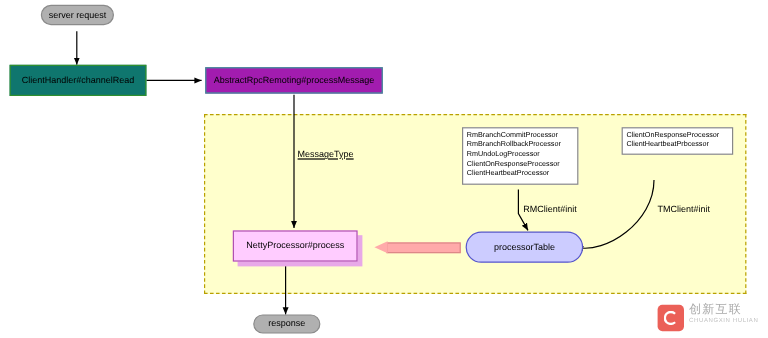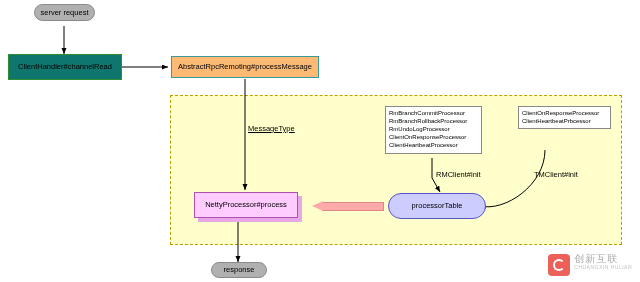--- a/index.html
+++ b/index.html
@@ -37,21 +37,21 @@
     border: 1px solid #8a8a8a;
     border-radius: 9px;
     color: #000;
     font-size: 7.5px;
   }
   .box-green {
     background: #0f766e;
     border: 1px solid #2f8f2f;
   }
   .box-cyan {
-    background: #fdba74;
+    background: #a21caf;
     border: 1px solid #3a9a9a;
   }
   .box-pink {
     background: #ffccff;
     border: 1px solid #b050b0;
   }
   .box-blue {
     background: #ccccff;
     border: 1px solid #5555cc;
     border-radius: 14px;
@@ -178,21 +178,21 @@
 RmBranchRollbackProcessor
 RmUndoLogProcessor
 ClientOnResponseProcessor
 ClientHeartbeatProcessor</pre>
 
   <pre class="node box-white" style="left:518px; top:106px; width:93px; height:23px; margin:0; font-family:'Liberation Sans',sans-serif;">ClientOnResponseProcessor
 ClientHeartbeatPrbcessor</pre>
 
   <div class="edge-label" style="left:248px; top:124px;text-decoration:underline;">MessageType</div>
   <div class="edge-label" style="left:436px; top:170px;">RMClient#init</div>
-  <div class="edge-label" style="left:534px; top:170px;">TMClient#init</div>
+  <div class="edge-label" style="left:548px; top:170px;">TMClient#init</div>
 
   <div class="watermark">
     <div class="wm-logo"></div>
     <div class="wm-text">
       <span class="wm-cn">创新互联</span>
       <span class="wm-en">CHUANGXIN HULIAN</span>
     </div>
   </div>
 
 </div>

